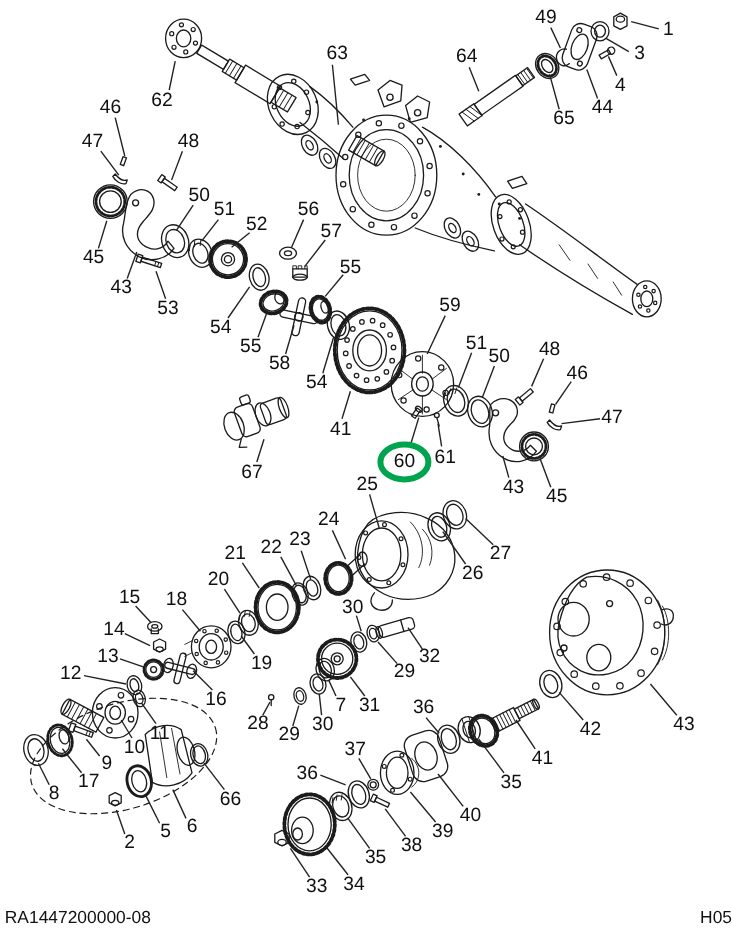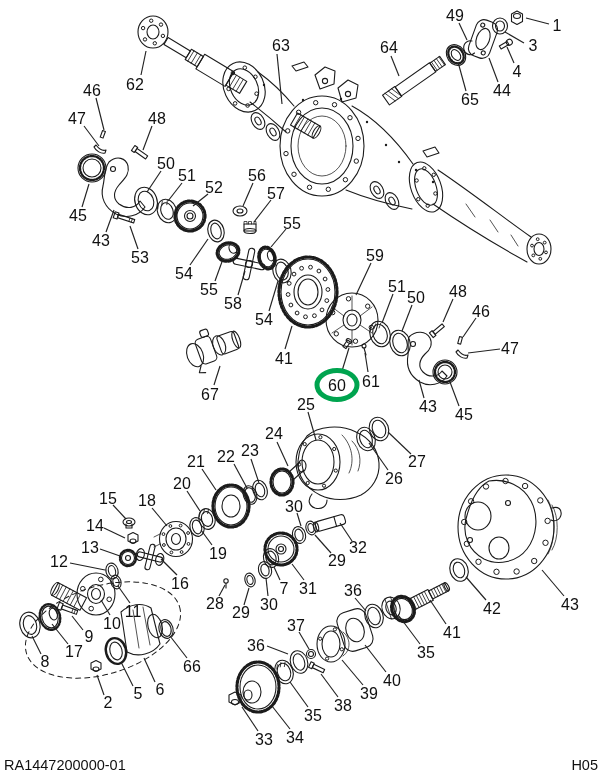--- a/index.html
+++ b/index.html
@@ -4,21 +4,21 @@
 <style>
   html,body{margin:0;padding:0;background:#ffffff;}
   .stage{position:relative;width:610px;height:777px;background:#fff;overflow:hidden;
          font-family:"Liberation Sans",sans-serif;}
   svg{position:absolute;left:0;top:0;}
   .callout{font-family:"Liberation Sans",sans-serif;font-size:16px;fill:#101010;
            text-anchor:middle;dominant-baseline:central;}
   .leader{stroke:#222;stroke-width:1.15;fill:none;}
   .highlight-ring{fill:#ffffff;stroke-width:5;}
   .footer-left{position:absolute;left:4px;bottom:4px;font-size:14.5px;color:#111;}
-  .footer-right{position:absolute;right:12px;bottom:4px;font-size:14.5px;color:#111;}
+  .footer-right{position:absolute;right:0;bottom:4px;font-size:14.5px;color:#111;}
   .teeth{stroke-dasharray:2.2 1.8;stroke-width:3.2;}
   .knurl{stroke-dasharray:1.7 1.5;stroke-width:2.4;}
   .thin{stroke-width:0.75;}
   .phantom{stroke-dasharray:5 4;stroke-width:1;}
 </style>
 </head>
 <body>
 
 <div class="stage">
 <svg id="art" width="610" height="777" viewBox="0 0 610 777">
@@ -755,15 +755,15 @@
         <text x="426" y="652" class="callout">35</text>
         <line x1="446" y1="624" x2="430" y2="600" class="leader"></line>
         <text x="452" y="632" class="callout">41</text>
         <line x1="486" y1="600" x2="466" y2="577" class="leader"></line>
         <text x="492" y="608" class="callout">42</text>
         <line x1="564" y1="596" x2="542" y2="570" class="leader"></line>
         <text x="570" y="604" class="callout">43</text>
       </g>
 </svg>
 
-<div class="footer-left">RA1447200000-01</div>
+<div class="footer-left">RA1447200000-08</div>
 <div class="footer-right">H05</div>
 </div>
 
 </body></html>

